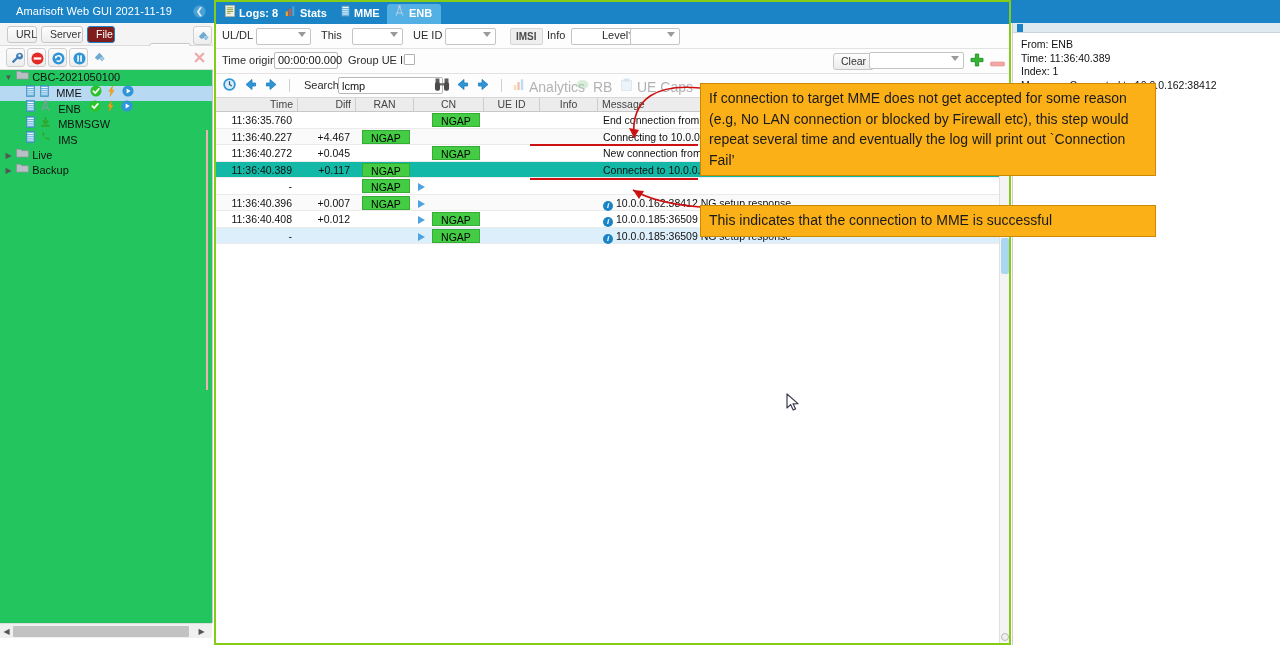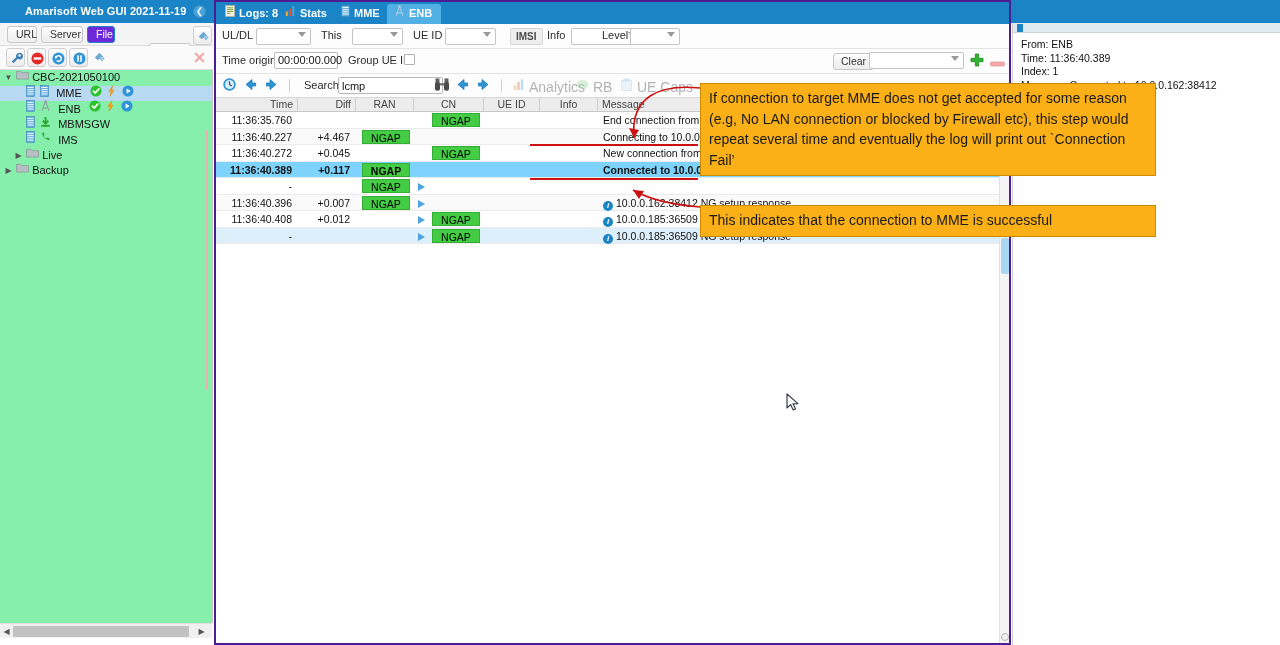--- a/index.html
+++ b/index.html
@@ -12,22 +12,22 @@
     overflow: hidden;
   }
   #root { position: relative; width: 1280px; height: 645px; }
 
   
   .topbar {
     position: absolute; left: 0; top: 0; width: 1280px; height: 23px;
     background: #1a84c7;
   }
   .topbar-title {
-    position: absolute; left: 25px; top: 5px;
-    color: #ffffff; font-size: 11px; font-weight: bold;
+    position: absolute; left: 16px; top: 5px;
+    color: #ffffff; font-size: 11px; font-weight: normal;
     letter-spacing: 0.1px;
   }
   .collapse-btn {
     position: absolute; left: 193px; top: 5px;
     width: 13px; height: 13px; border-radius: 50%;
     background: #4aa3d8; border: 1px solid #3b93c9;
     color: #e8f3fb; font-size: 9px; line-height: 11px; text-align: center;
     cursor: pointer;
   }
 
@@ -41,42 +41,42 @@
     background: #f4f4f4; border-bottom: 1px solid #dcdcdc;
   }
   .btn {
     display: inline-block; height: 17px; line-height: 15px;
     padding: 0 8px; font-size: 10.5px; color: #333;
     background: linear-gradient(#fdfdfd,#eeeeee);
     border: 1px solid #c8c8c8; border-radius: 3px;
     text-align: center; cursor: pointer; white-space: nowrap;
   }
   .btn.active {
-    background: #6d28d9; color: #fff; border-color: #1a84c7; font-weight: normal; text-align: center;
+    background: #7f1d1d; color: #fff; border-color: #1a84c7; font-weight: normal; text-align: center;
   }
   #btn-url { position: absolute; left: 7px; top: 3px; width: 30px; }
   #btn-server { position: absolute; left: 41px; top: 3px; width: 42px; }
   #btn-file { position: absolute; left: 87px; top: 3px; width: 28px; }
   #btn-export { position: absolute; left: 149px; top: 20px; width: 42px; }
 
   .icon-sq {
     position: absolute; width: 19px; height: 19px;
     background: linear-gradient(#fcfcfc,#ededed);
     border: 1px solid #cfcfcf; border-radius: 3px; cursor: pointer;
   }
   .icon-sq.plain { background: transparent; border: none; }
   .icon-sq svg { position:absolute; left:2px; top:2px; }
 
   .sb-row2 {
     position: absolute; left: 0; top: 23px; width: 213px; height: 24px;
     background: #fafafa; border-bottom: 1px solid #dcdcdc;
   }
   .tree {
     position: absolute; left: 0; top: 47px; width: 213px; height: 553px;
-    background: #86efac; border-right: 1px solid #c9c9c9;
+    background: #22c55e; border-right: 1px solid #c9c9c9;
     overflow: hidden;
   }
   .tree-row {
     position: relative; height: 15.5px; line-height: 15.5px;
     font-size: 11px; color: #111; white-space: nowrap; cursor: pointer;
   }
   .tree-row.sel { background: #b7d9f2; }
   .tw { display: inline-block; width: 9px; color:#555; font-size: 8px;
         text-align:center; vertical-align: middle; }
   .tree-label { vertical-align: middle; }
@@ -95,21 +95,21 @@
 
   
   .vdivider {
     position:absolute; left:206px; top: 130px; width: 2px; height: 260px;
     background: #f0b0b0;
   }
 
   
   .mainwin {
     position: absolute; left: 214px; top: 0px; width: 797px; height: 645px;
-    border: 2px solid #4c1d95; background:#ffffff;
+    border: 2px solid #84cc16; background:#ffffff;
   }
   .tabstrip {
     position: absolute; left:0; top:0; width: 793px; height: 22px;
     background: #1a84c7;
   }
   .tab {
     position: absolute; top: 2px; height: 20px; line-height: 19px;
     padding: 0 9px 0 7px; color: #ffffff; font-size: 11px; font-weight: bold;
     border-radius: 3px 3px 0 0; cursor: pointer; white-space: nowrap;
     background: #1a84c7;
@@ -179,21 +179,21 @@
     border-right:1px solid #cdcdcd; cursor:pointer;
   }
   .th.r { text-align:right; padding-right:4px; }
   .th.l { text-align:left; padding-left:4px; border-right:none; }
   .trow {
     position:absolute; left:0; width: 783px; height: 16.5px;
     line-height:16.5px; font-size:10.5px; color:#111;
     border-bottom:1px solid #ebebeb; cursor:pointer;
   }
   .trow.alt { background:#fafafa; }
-  .trow.sel { background:#7dd3fc; font-weight:bold; }
+  .trow.sel { background:#14b8a6; font-weight:normal; }
   .trow.hl  { background:#ddeffb; }
   .c-time { position:absolute; left:0;   width:82px;  text-align:right; padding-right:6px; }
   .c-diff { position:absolute; left:82px; width:58px; text-align:right; padding-right:6px; }
   .c-ran  { position:absolute; left:142px; width:56px; text-align:center; }
   .c-arr  { position:absolute; left:198px; width:14px; text-align:center; }
   .c-cn   { position:absolute; left:212px; width:56px; text-align:center; }
   .c-msg  { position:absolute; left:382px; right:0; padding-left:5px; white-space:nowrap; }
   .ngap {
     display:inline-block; width:48px; height:14px; line-height:14px;
     background:#45cc45; border:1px solid #34ad34; color:#000;
@@ -422,21 +422,21 @@
             </svg>
         </span>
         <span class="ic" style="margin-left:2px;">
           <svg width="11" height="12" viewBox="0 0 12 13">
               <path d="M2.4 2.2 C2.4 1.4 3.6 1.1 4 1.9 L4.9 3.6 C5.1 4 4.9 4.4 4.5 4.7 L3.9 5.1 C4.4 6.5 5.6 7.7 7 8.2 L7.4 7.6 C7.7 7.2 8.1 7 8.5 7.2 L10.2 8.1 C11 8.5 10.7 9.7 9.9 9.7 C5.9 9.7 2.4 6.2 2.4 2.2 Z" fill="#2fa82f"></path>
             </svg>
         </span>
         <span class="tree-label" style="margin-left:4px;">IMS</span>
       </div>
 
-      <div class="tree-row" style="padding-left:14px;">
+      <div class="tree-row" style="padding-left:4px;">
         <span class="tw">▶</span>
         <span class="ic">
           <svg width="13" height="11" viewBox="0 0 14 12">
               <path d="M0.5 2.5 L5 2.5 L6.2 4 L13.5 4 L13.5 11 L0.5 11 Z" fill="#b8bfc5" stroke="#8d959b" stroke-width="0.8"></path>
             </svg>
         </span>
         <span class="tree-label">Live</span>
       </div>
 
       <div class="tree-row" style="padding-left:4px;">

